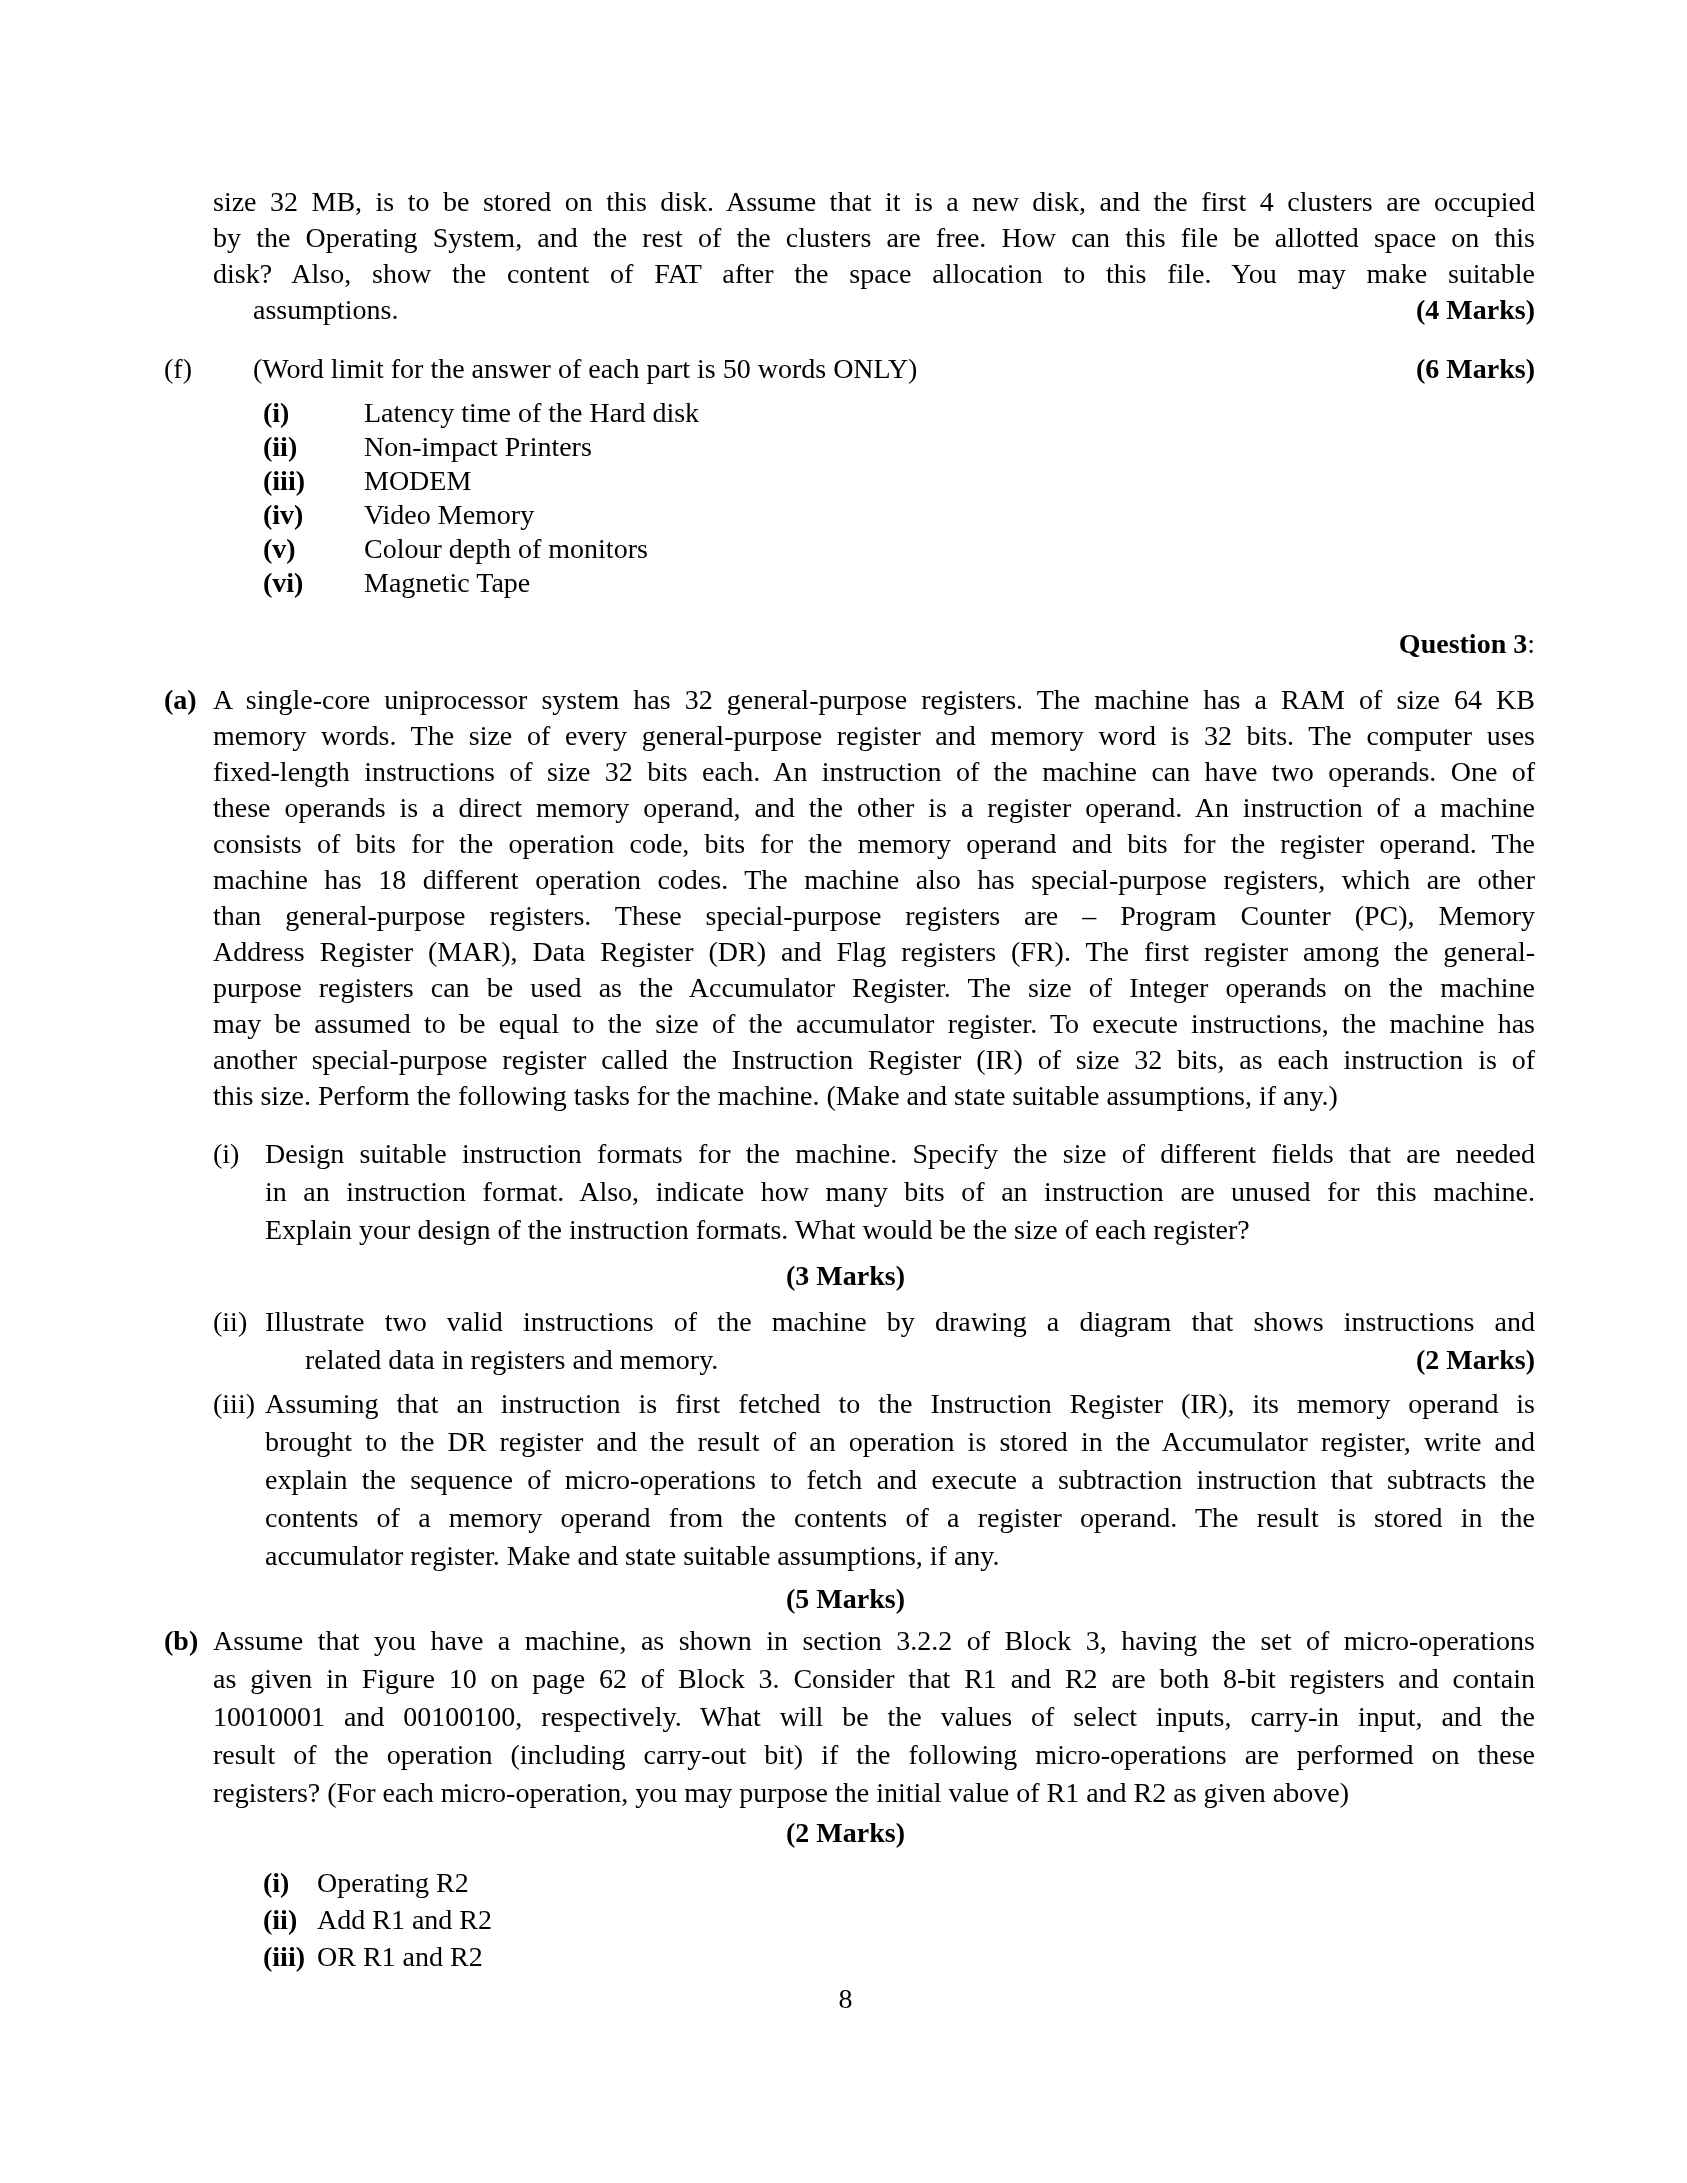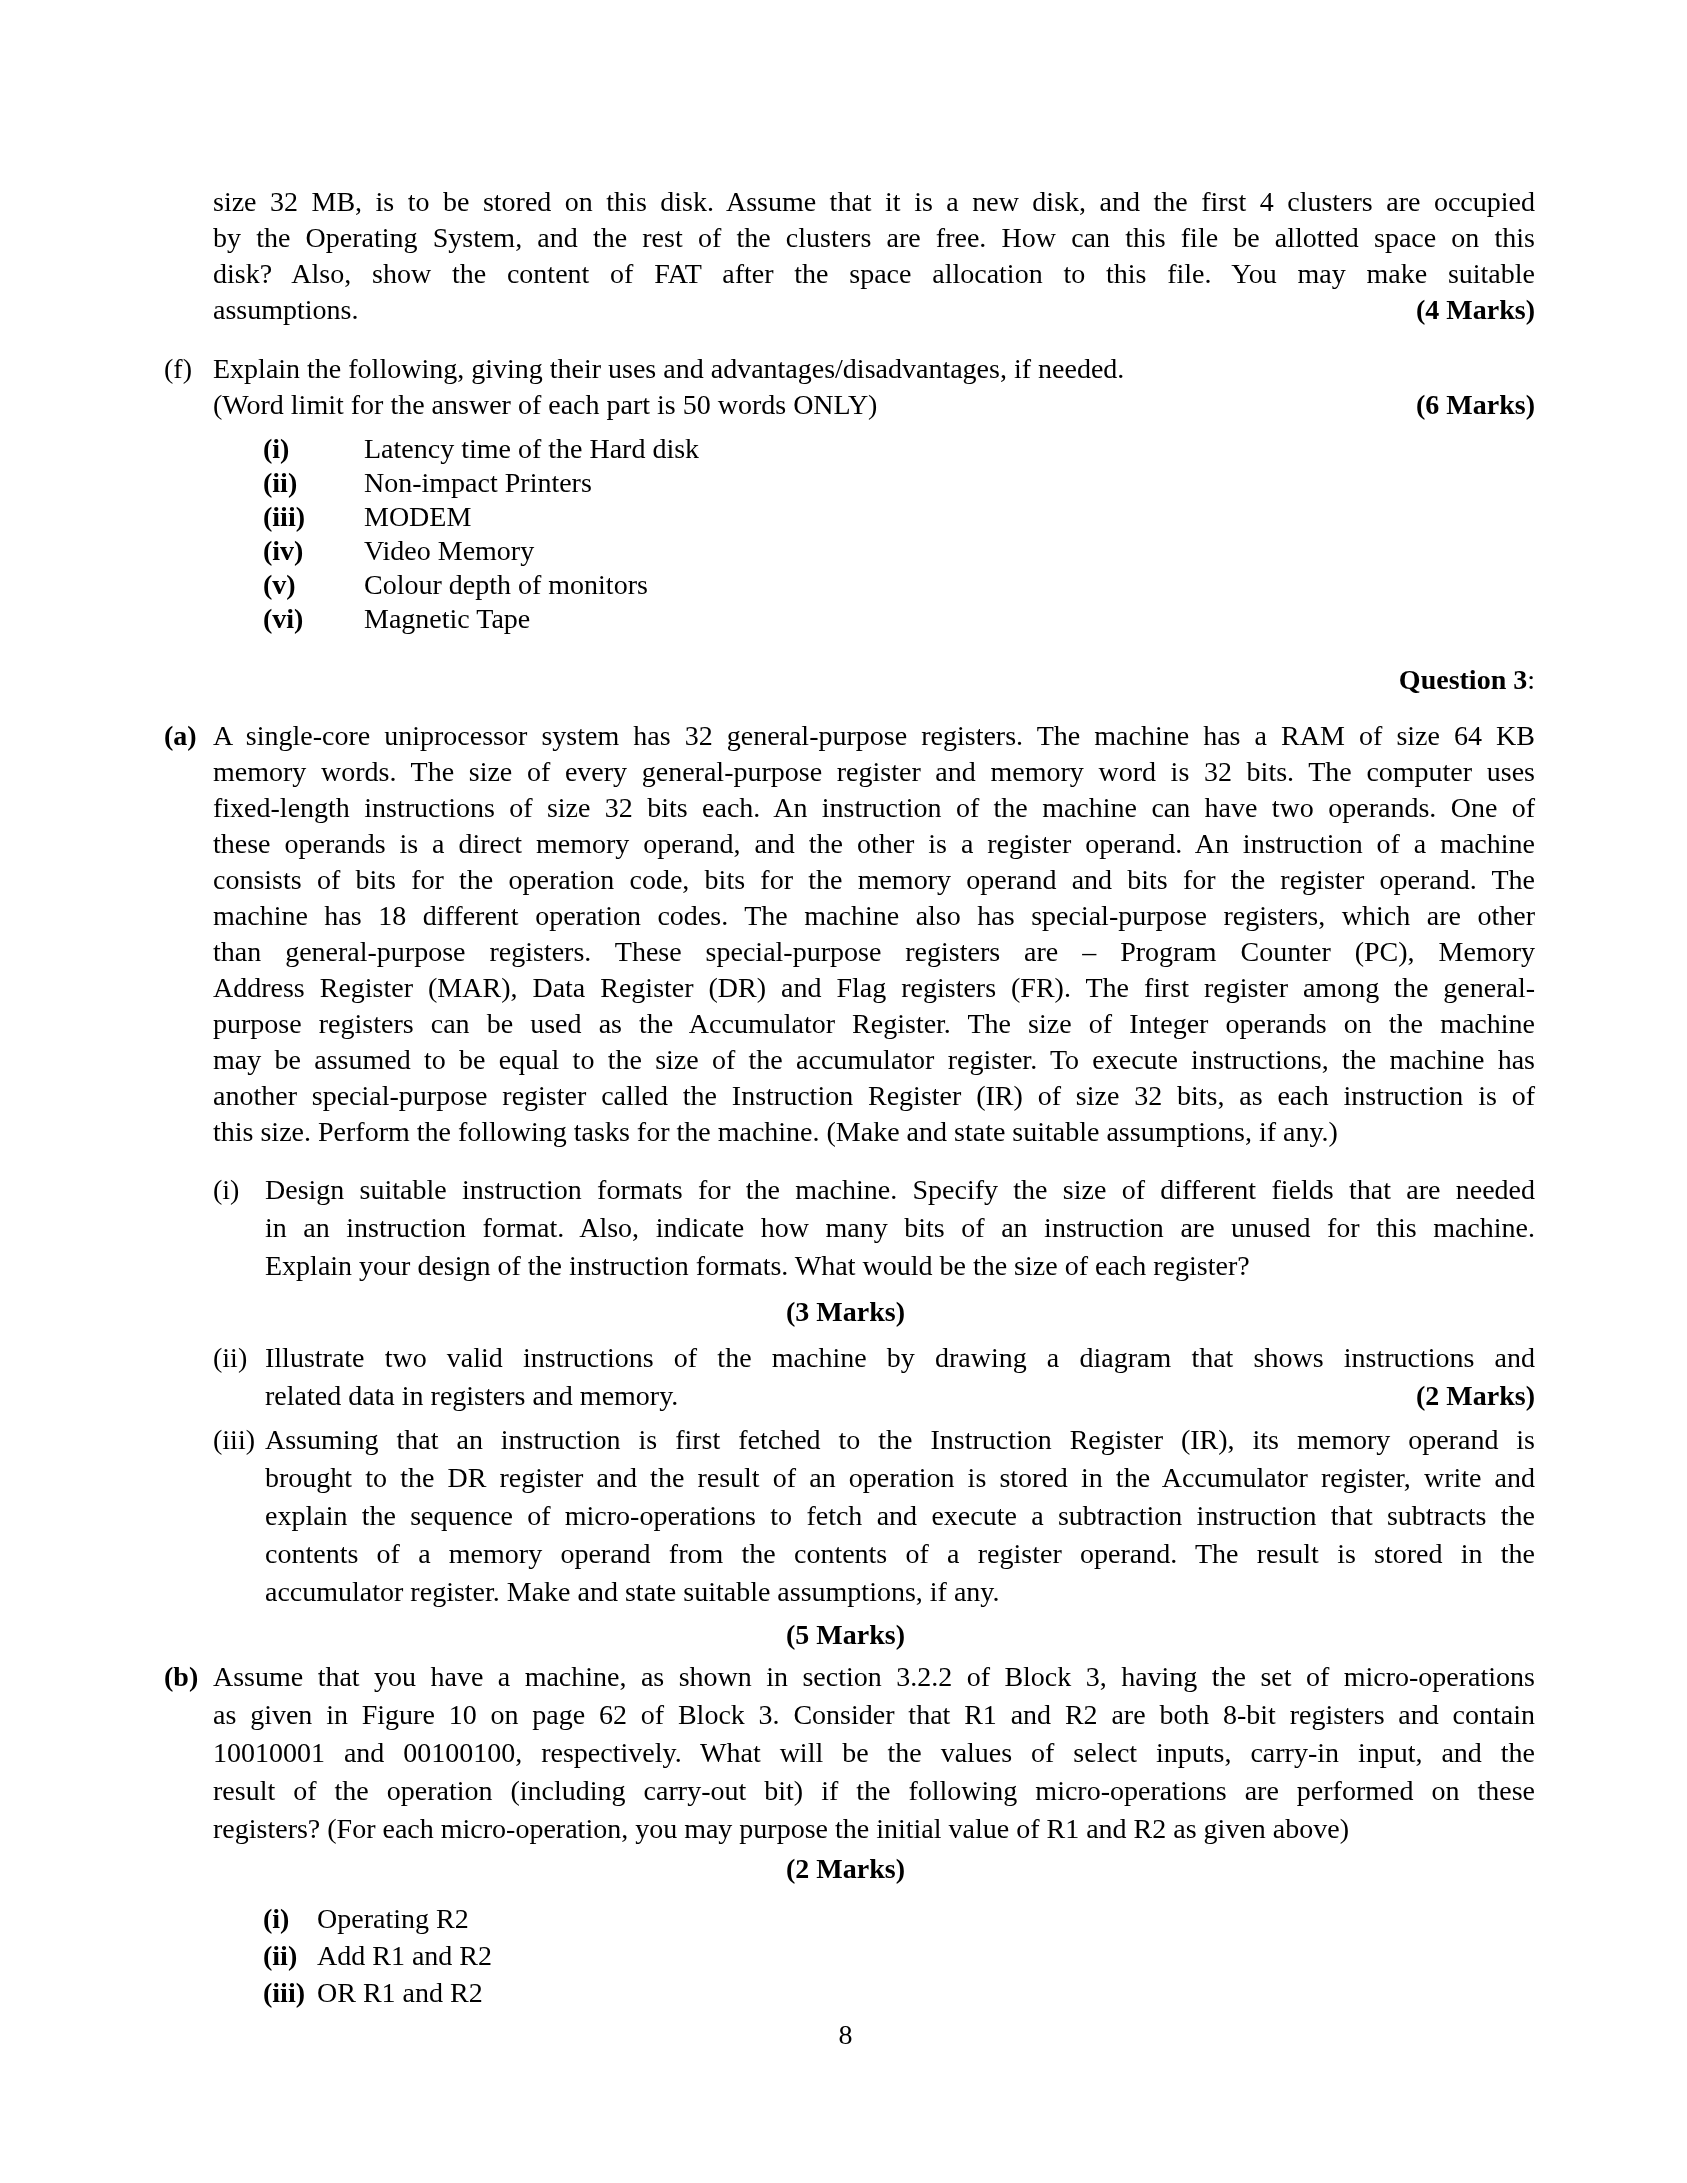--- a/index.html
+++ b/index.html
@@ -11,21 +11,21 @@
     padding:184px 152px 0 156px;
     font-family:Liberation Serif, serif;
     font-size:28px;
     color:#000;
     overflow:hidden;
   }
   .block { position:relative; margin-left:57px; line-height:36px; }
   .lead-mk { position:absolute; left:-49px; top:0; }
   .b { font-weight:bold; }
   .j { text-align:justify; text-align-last:justify; -moz-text-align-last:justify; }
-  .row { display:flex; justify-content:space-between; align-items:baseline; }
+  .row { display:flex; justify-content:space-between; align-items:baseline;margin-left:40px; }
   .marks { font-weight:bold; white-space:nowrap; }
   .marksline { text-align:center; font-weight:bold; line-height:38px; }
   .flist { margin-left:107px; margin-top:9.3px; line-height:34px; }
   .flist .mk { display:inline-block; min-width:101px; font-weight:bold; }
   .q3 { margin-top:26.5px; line-height:36px;text-align:right; }
   .asub { position:relative; margin-left:109px; line-height:38px; }
   .asub .lead-mk { left:-52px; }
   .lh57 { line-height:38px; }
   .blist { margin-left:107px; margin-top:12px; line-height:37px; }
   .blist .mk { display:inline-block; min-width:54px; font-weight:bold; }
@@ -48,21 +48,20 @@
     <div class="j">by the Operating System, and the rest of the clusters are free. How can this file be allotted space on this</div>
     <div class="j">disk? Also, show the content of FAT after the space allocation to this file. You may make suitable</div>
     <div class="row">
       <span>assumptions.</span>
       <span class="marks">(4 Marks)</span>
     </div>
   </div>
 
   <div class="block mt34">
     <span class="lead-mk">(f)</span>
-    <div>Explain the following, giving their uses and advantages/disadvantages, if needed.</div>
     <div class="row">
       <span>(Word limit for the answer of each part is 50 words ONLY)</span>
       <span class="marks">(6 Marks)</span>
     </div>
   </div>
 
   <div class="flist">
     <div><span class="mk">(i)</span><span>Latency time of the Hard disk</span></div>
     <div><span class="mk">(ii)</span><span>Non-impact Printers</span></div>
     <div><span class="mk">(iii)</span><span>MODEM</span></div>

